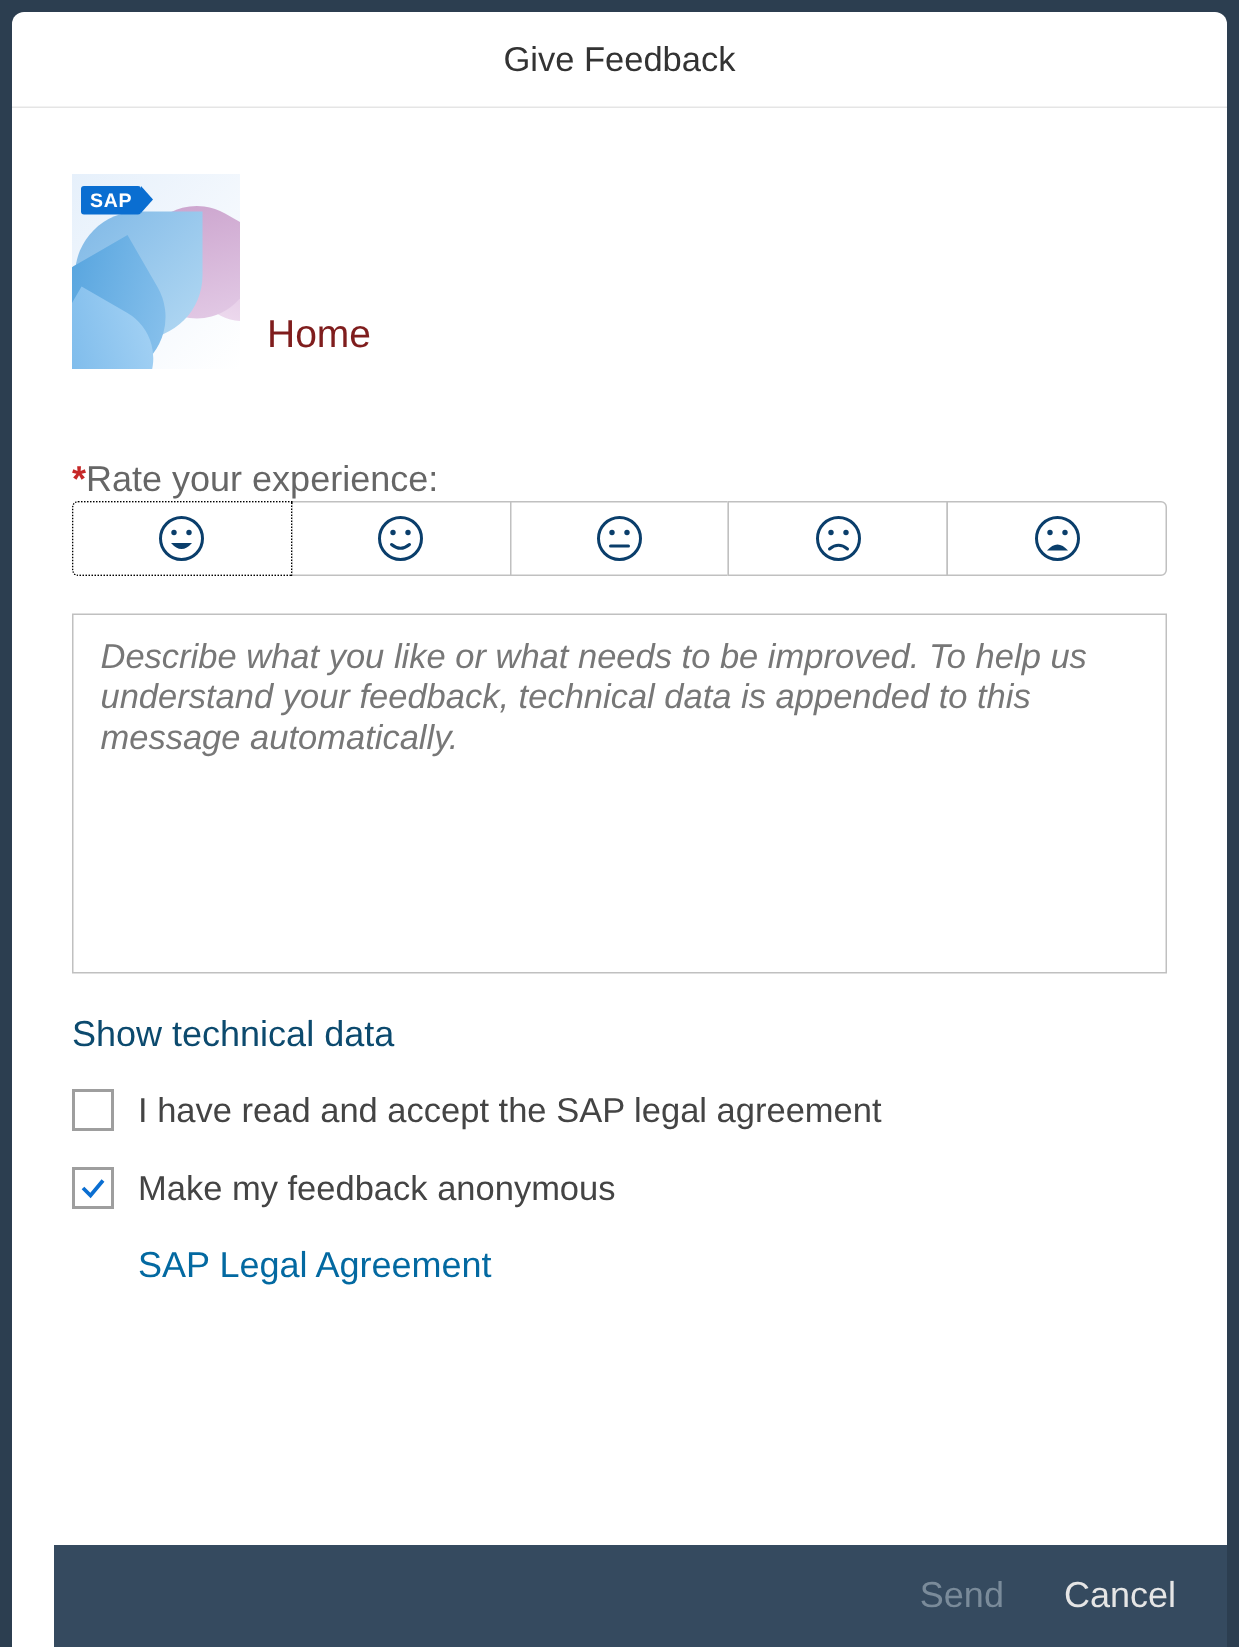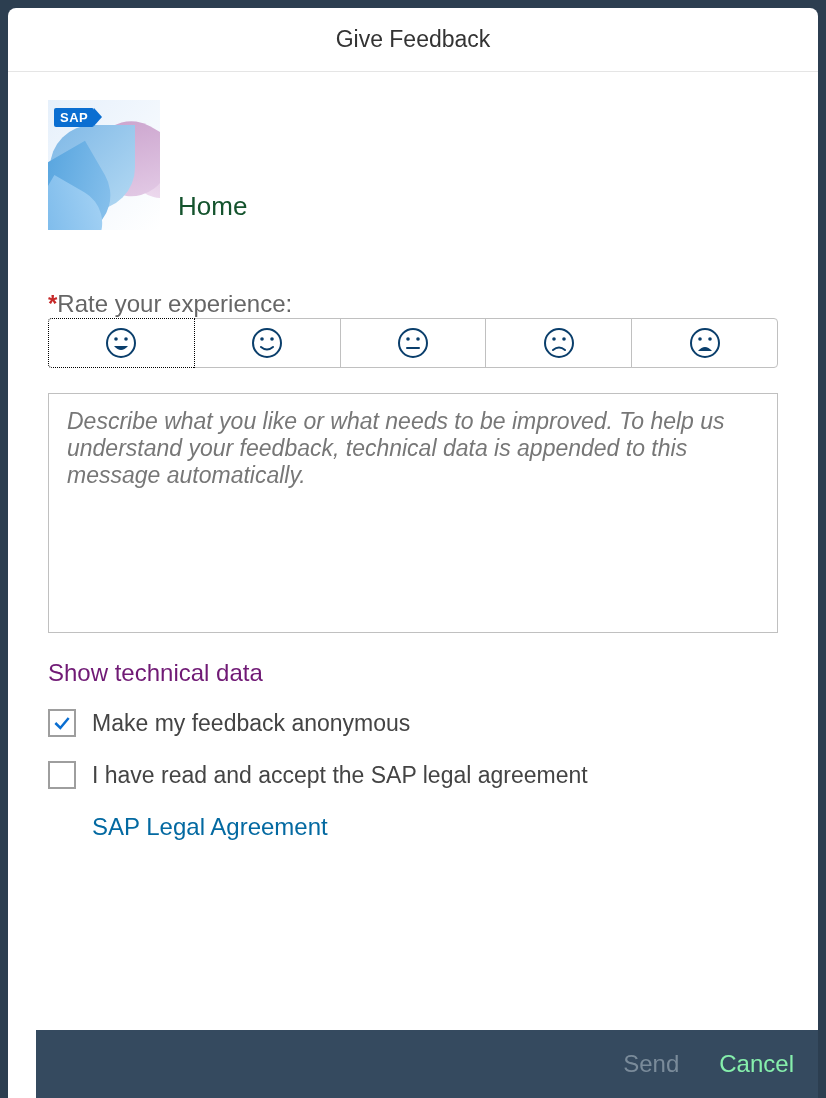--- a/index.html
+++ b/index.html
@@ -19,20 +19,21 @@
       position: absolute;
       top: 8px;
       left: 8px;
       right: 8px;
       bottom: 0;
       background: #fff;
       border-radius: 8px 8px 0 0;
       display: flex;
       flex-direction: column;
       overflow: hidden;
+      gap: 16px;
     }
     .dialog-header {
       text-align: center;
       padding: 18px 0;
       border-bottom: 1px solid #e5e5e5;
       font-size: 23px;
       color: #333;
     }
     .dialog-body {
       flex: 1;
@@ -81,21 +82,21 @@
       transform-origin: bottom right;
       bottom: 20px;
     }
     .p1 { width: 70px; height: 70px; background: linear-gradient(135deg,#6fb3e8,#a8d4f5); right: 45px; transform: rotate(-60deg);}
     .p2 { width: 80px; height: 80px; background: linear-gradient(135deg,#4a9ddb,#8fc5ee); right: 35px; transform: rotate(-30deg);}
     .p3 { width: 85px; height: 85px; background: linear-gradient(135deg,#7fb8e6,#b3d9f3); right: 25px; transform: rotate(0deg);}
     .p4 { width: 75px; height: 75px; background: linear-gradient(135deg,#c9a0cb,#e5cee8); right: 15px; transform: rotate(30deg);}
     .p5 { width: 65px; height: 65px; background: linear-gradient(135deg,#d4b0d6,#f0dff1); right: 10px; transform: rotate(60deg);}
     .app-title {
       font-size: 26px;
-      color: #14532d;
+      color: #7f1d1d;
       padding-bottom: 8px;
     }
     .rate-label {
       font-size: 24px;
       color: #666;
     }
     .required-star {
       color: #c62828;
       font-weight: bold;
     }
@@ -156,21 +157,21 @@
       font-style: italic;
       color: #333;
       font-family: inherit;
       resize: none;
       margin-bottom: 22px;
     }
     .feedback-text::placeholder {
       color: #777;
     }
     .tech-link {
-      color: #701a75;
+      color: #0c4a6e;
       font-size: 24px;
       text-decoration: none;
       display: inline-block;
       margin-bottom: 22px;
       cursor: pointer;
     }
     .check-row {
       display: flex;
       align-items: center;
       gap: 16px;
@@ -206,37 +207,37 @@
     .legal-link {
       color: #0369a1;
       font-size: 24px;
       margin-left: 44px;
       text-decoration: none;
       cursor: pointer;
       display: inline-block;
     }
     .dialog-footer {
       background: #354a5f;
-      padding: 20px 24px;
+      padding: 20px 34px;
       display: flex;
       justify-content: flex-end;
       gap: 40px;
       margin-left: 28px;
     }
     .footer-btn {
       background: none;
       border: none;
       font-size: 24px;
       cursor: pointer;
     }
     .send-btn {
       color: #7a8b9a;
     }
     .cancel-btn {
-      color: #86efac;
+      color: #e5e5e5;
     }
   </style>
 </head>
 <body>
 
 <div class="dialog">
   <div class="dialog-header">Give Feedback</div>
 
   <div class="dialog-body">
     <div class="app-row">
@@ -296,33 +297,33 @@
           <path class="mouth-fill" d="M9 24 Q16 16 23 24 Z"></path>
         </svg>
       </div>
     </div>
 
     <textarea class="feedback-text" placeholder="Describe what you like or what needs to be improved. To help us understand your feedback, technical data is appended to this message automatically." style=""></textarea>
 
     <a class="tech-link">Show technical data</a>
 
     <div class="check-row">
+      <div class="checkbox">
+        
+      </div>
+      <span class="check-label">I have read and accept the SAP legal agreement</span>
+    </div>
+
+    <div class="check-row">
       <div class="checkbox checked">
         <svg viewBox="0 0 24 24">
             <path d="M4 12 L10 18 L20 6"></path>
           </svg>
       </div>
       <span class="check-label">Make my feedback anonymous</span>
-    </div>
-
-    <div class="check-row">
-      <div class="checkbox">
-        
-      </div>
-      <span class="check-label">I have read and accept the SAP legal agreement</span>
     </div>
 
     <a class="legal-link">SAP Legal Agreement</a>
   </div>
 
   <div class="dialog-footer">
     <button class="footer-btn send-btn">Send</button>
     <button class="footer-btn cancel-btn">Cancel</button>
   </div>
 </div>

